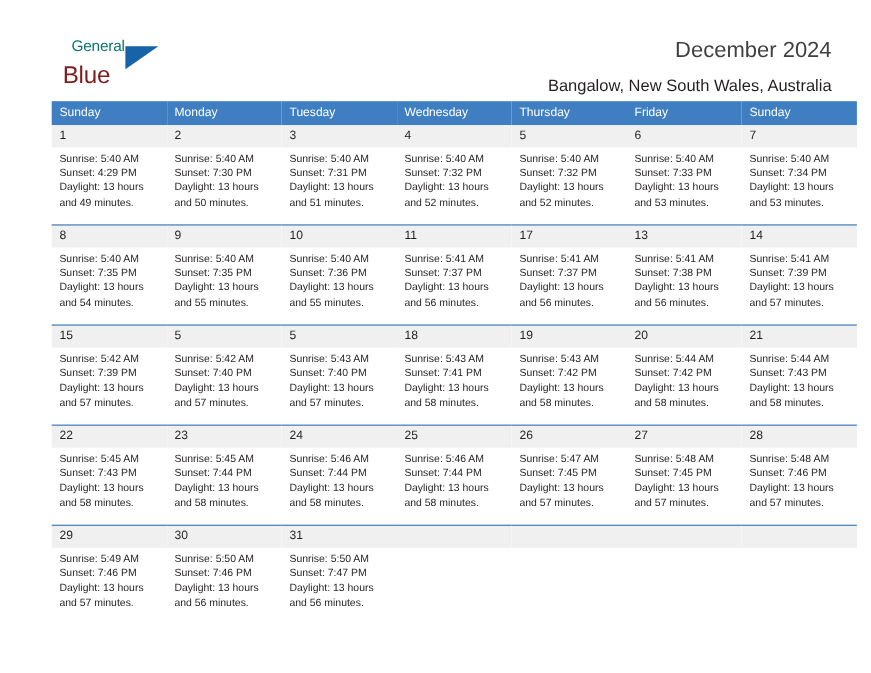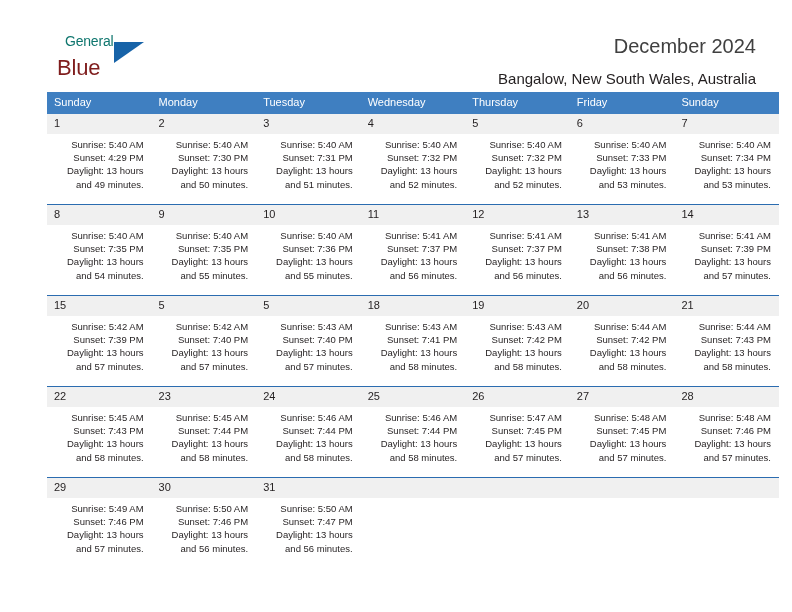--- a/index.html
+++ b/index.html
@@ -127,21 +127,20 @@
     border-top: 1px solid #2b6cb0;
   }
   tr.week-first > td {
     border-top: none;
   }
   .details {
     padding: 4px 8px 0 7px;
     font-size: 9.5px;
     line-height: 13.2px;
     color: #231f20;
-    text-align: right;
   }
   .details div {
     white-space: nowrap;
   }
   td.empty .daynum {
     background: #f0f0f0;
   }
 </style>
 </head>
 <body>
@@ -272,21 +271,21 @@
           <td class="day-cell">
             <div class="daynum">11</div>
             <div class="details">
               <div>Sunrise: 5:41 AM</div>
               <div>Sunset: 7:37 PM</div>
               <div>Daylight: 13 hours</div>
               <div>and 56 minutes.</div>
             </div>
           </td>
           <td class="day-cell">
-            <div class="daynum">12</div>
+            <div class="daynum">17</div>
             <div class="details">
               <div>Sunrise: 5:41 AM</div>
               <div>Sunset: 7:37 PM</div>
               <div>Daylight: 13 hours</div>
               <div>and 56 minutes.</div>
             </div>
           </td>
           <td class="day-cell">
             <div class="daynum">13</div>
             <div class="details">

